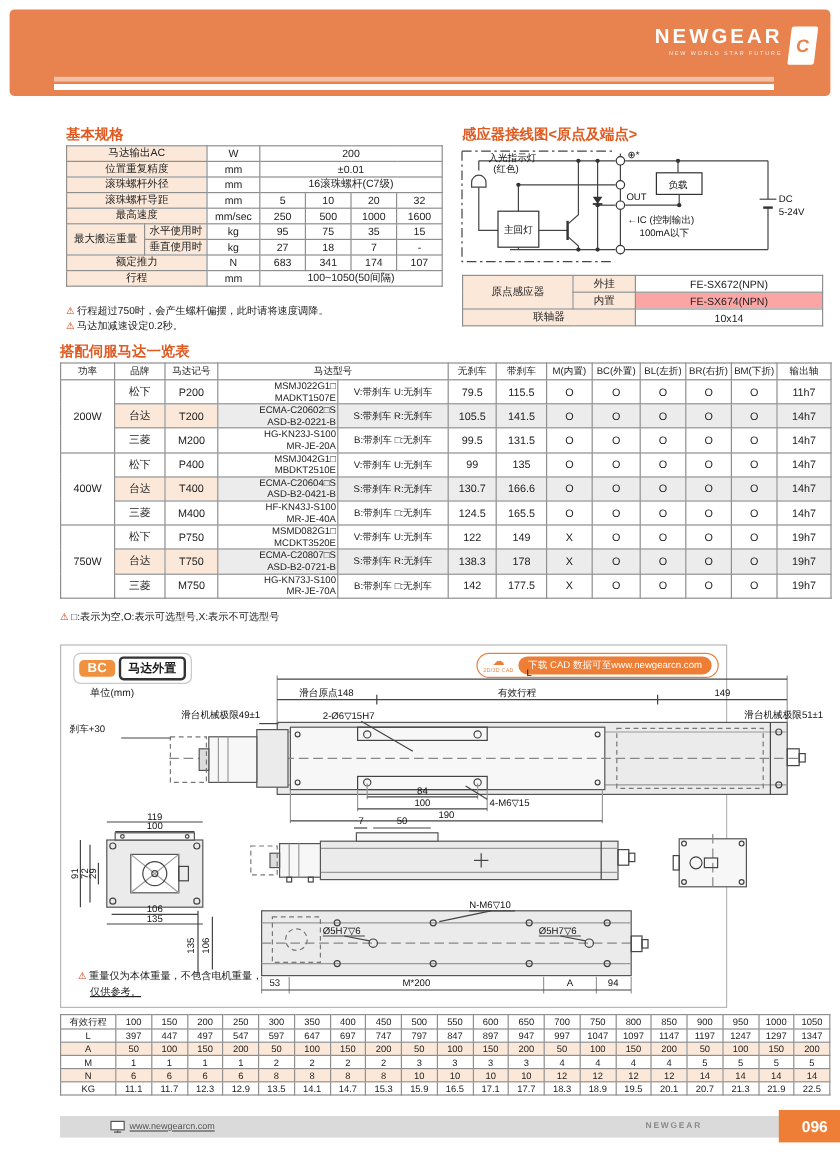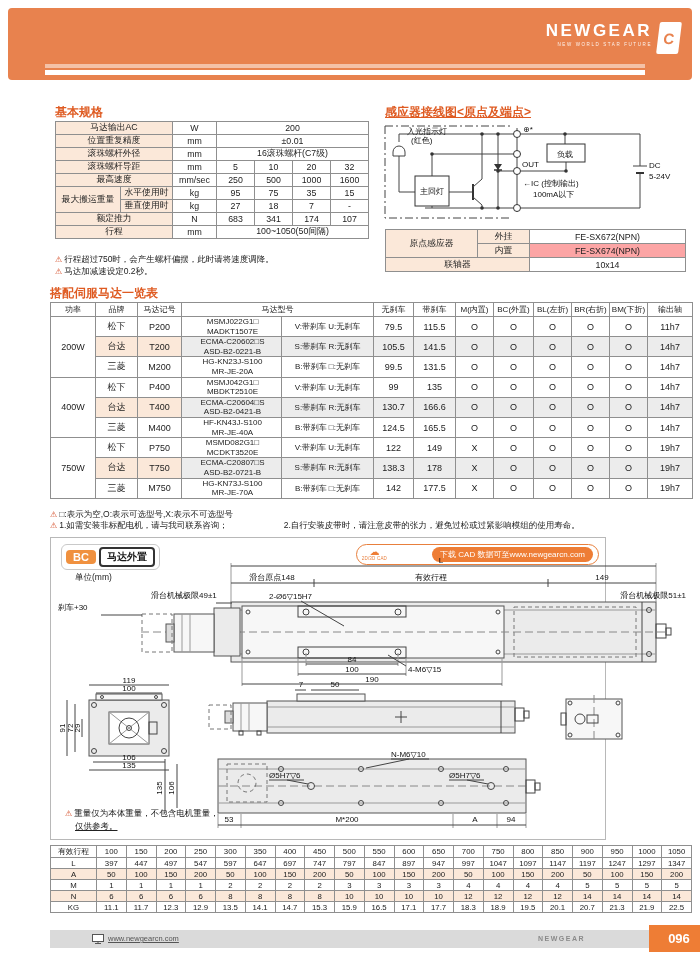--- a/index.html
+++ b/index.html
@@ -29,21 +29,21 @@
 
   .spec { left:55px; top:121px; width:313px; }
   .spec td { height:13px; }
 
   .sensorT { left:385px; top:229px; width:300px; }
   .sensorT td { height:14px; }
 
   .motor { left:50px; top:302px; width:642px; border:1px solid #666; }
   .motor td { height:20px; font-size:9px; }
   .motor tr:first-child td { height:14px; font-size:8px; padding:0; }
-  .motor td.mdl { text-align:center; white-space:pre-line; font-size:8px; line-height:1.2; padding-left:3px; }
+  .motor td.mdl { text-align:right; white-space:pre-line; font-size:8px; line-height:1.2; padding-left:3px; }
   .motor td.brk { font-size:8px; }
   .motor tr.sh td { background:#ECECEC; }
   .motor tr.sh td.pe { background:#FBE8D9; }
 
   .strokeT { left:50px; top:845px; width:642px; border:1.5px solid #555; }
   .strokeT td { height:11px; font-size:7.8px; padding:0; }
   .strokeT tr.pe-row td { background:#FBE8D9; }
 
   .note { position:absolute; font-size:8.5px; color:#222; white-space:nowrap; }
   .warn { color:#D2451E; font-size:8px; margin-right:2px; }
@@ -55,21 +55,21 @@
   #bcbadge .bc { background:#F0913F; color:#fff; font-weight:bold; font-size:11px;
                  border-radius:4px; padding:1px 7px; }
   #bcbadge .lab { border:2px solid #333; border-radius:4px; font-weight:bold; font-size:10px;
                   padding:1px 6px; background:#fff; }
   #unit { left:24px; top:34px; font-size:8.5px; }
   #cadbadge { right:6px; top:6px; display:flex; align-items:center; gap:4px;
               border:1px solid #E87F3C; border-radius:12px; padding:2px 5px; background:#fff; }
   #cadbadge .cloudwrap { display:flex; flex-direction:column; align-items:center; line-height:1; }
   #cadbadge .cloud { color:#EE7D35; font-size:10px; }
   #cadbadge .cap { color:#E87F3C; font-size:4.5px; letter-spacing:.2px; }
-  #cadbadge .pill { background:#EE7D35; color:#fff; border-radius:9px; font-size:8px; padding:2px 8px;margin-left:41px; }
+  #cadbadge .pill { background:#EE7D35; color:#fff; border-radius:9px; font-size:8px; padding:2px 8px; }
 
   svg { position:absolute; overflow:visible; }
   svg text { font-size:8px; fill:#111; font-family:"Liberation Sans","DejaVu Sans",sans-serif; }
   .ln { stroke:#444; stroke-width:1; fill:none; }
   .thin { stroke:#999; stroke-width:1; fill:none; }
   .fillA { fill:#EBEBEB; stroke:#555; }
   .fillB { fill:#F7F7F7; stroke:#555; }
   .dash { stroke:#777; stroke-width:1; fill:none; stroke-dasharray:4,3; }
   .cl { stroke:#888; stroke-width:1; stroke-dasharray:8,4; }
   .dot { fill:#333; }
@@ -173,21 +173,21 @@
         </tr>
       </tbody>
   </table>
   <div class="note" style="left:55px;top:254px;">
     <span class="warn">⚠</span><span>行程超过750时，会产生螺杆偏摆，此时请将速度调降。</span>
   </div>
   <div class="note" style="left:55px;top:266px;">
     <span class="warn">⚠</span><span>马达加减速设定0.2秒。</span>
   </div>
 
-  <div class="title" style="left:385px;top:104px;text-decoration:underline;">感应器接线图&lt;原点及端点&gt;</div>
+  <div class="title" style="left:385px;top:104px;">感应器接线图&lt;原点及端点&gt;</div>
   <svg style="left:385px;top:122px;" width="305" height="102" viewBox="0 0 305 102">
     <g>
       <polyline points="0,4 126,4" class="ln" stroke-dasharray="8,3,2,3"></polyline>
       <polyline points="0,4 0,96 126,96" class="ln" stroke-dasharray="8,3,2,3"></polyline>
       <line x1="132" y1="6" x2="132" y2="90" class="ln"></line>
     </g>
     <g>
       <circle cx="132" cy="12" r="3.5" fill="#fff" stroke="#333"></circle>
       <circle cx="132" cy="32" r="3.5" fill="#fff" stroke="#333"></circle>
       <circle cx="132" cy="49" r="3.5" fill="#fff" stroke="#333"></circle>
@@ -433,23 +433,20 @@
           <td>O</td>
           <td>O</td>
           <td>O</td>
           <td>19h7</td>
         </tr>
       </tbody>
   </table>
   <div class="note" style="left:50px;top:509px;">
     <span class="warn">⚠</span><span>□:表示为空,O:表示可选型号,X:表示不可选型号</span>
   </div>
-  <div class="note" style="left:50px;top:520px;">
-    <span class="warn">⚠</span><span>1.如需安装非标配电机，请与我司联系咨询；</span><span style="margin-left:56px;">2.自行安装皮带时，请注意皮带的张力，避免过松或过紧影响模组的使用寿命。</span>
-  </div>
 
   <div class="abs" id="drawbox">
     <div class="abs" id="bcbadge">
       <span class="bc">BC</span>
       <span class="lab">马达外置</span>
     </div>
     <div class="abs" id="unit">单位(mm)</div>
     <div class="abs" id="cadbadge">
       <span class="cloudwrap">
         <span class="cloud">☁</span>

